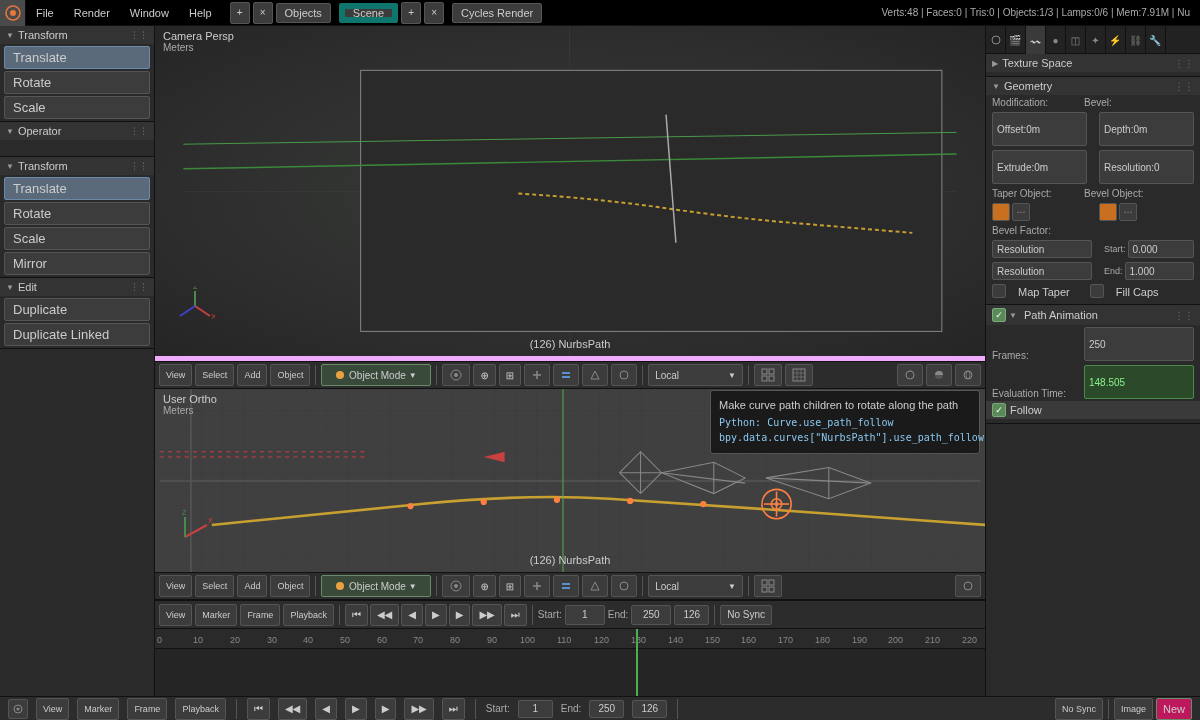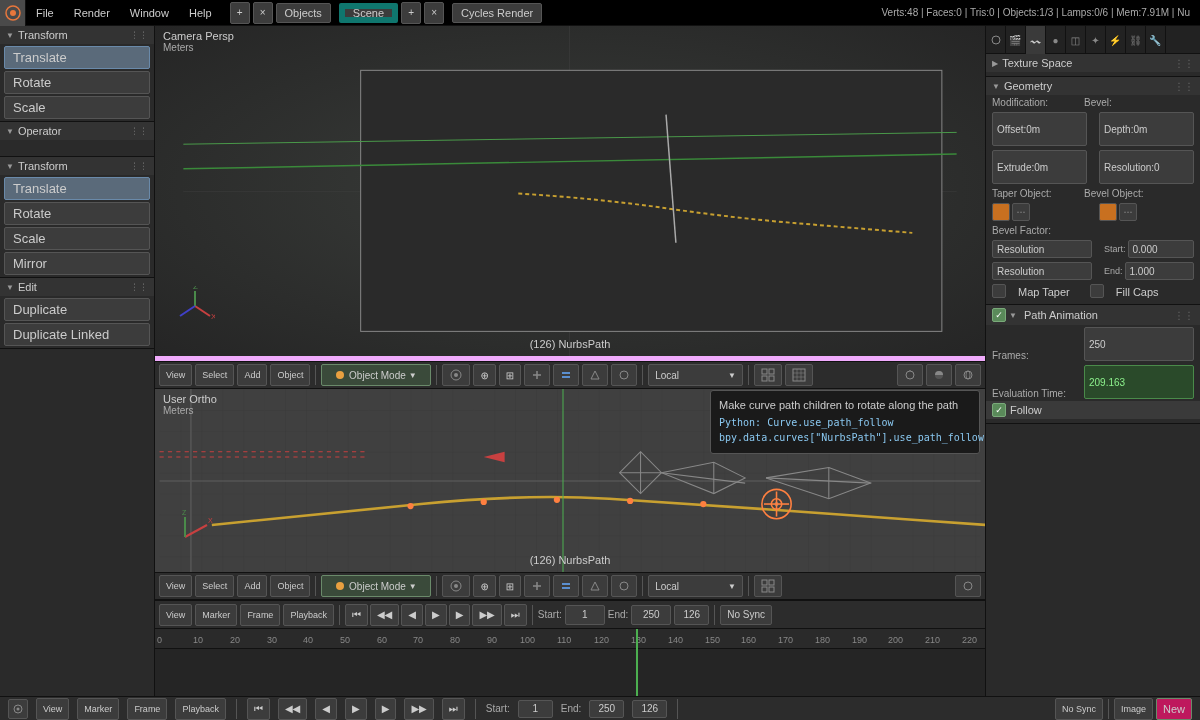--- a/index.html
+++ b/index.html
@@ -952,21 +952,21 @@
       <span class="dots">⋮⋮</span>
     </div>
 
     <div class="prop-row">
       <span class="prop-label">Frames:</span>
       <div class="prop-field">250</div>
     </div>
 
     <div class="prop-row">
       <span class="prop-label">Evaluation Time:</span>
-      <div class="prop-field green-bg">209.163</div>
+      <div class="prop-field green-bg">148.505</div>
     </div>
 
     <div class="follow-row">
       <div class="checkbox checked"></div>
       <span class="checkbox-label">Follow</span>
     </div>
   </div>
 
 </div>
 

